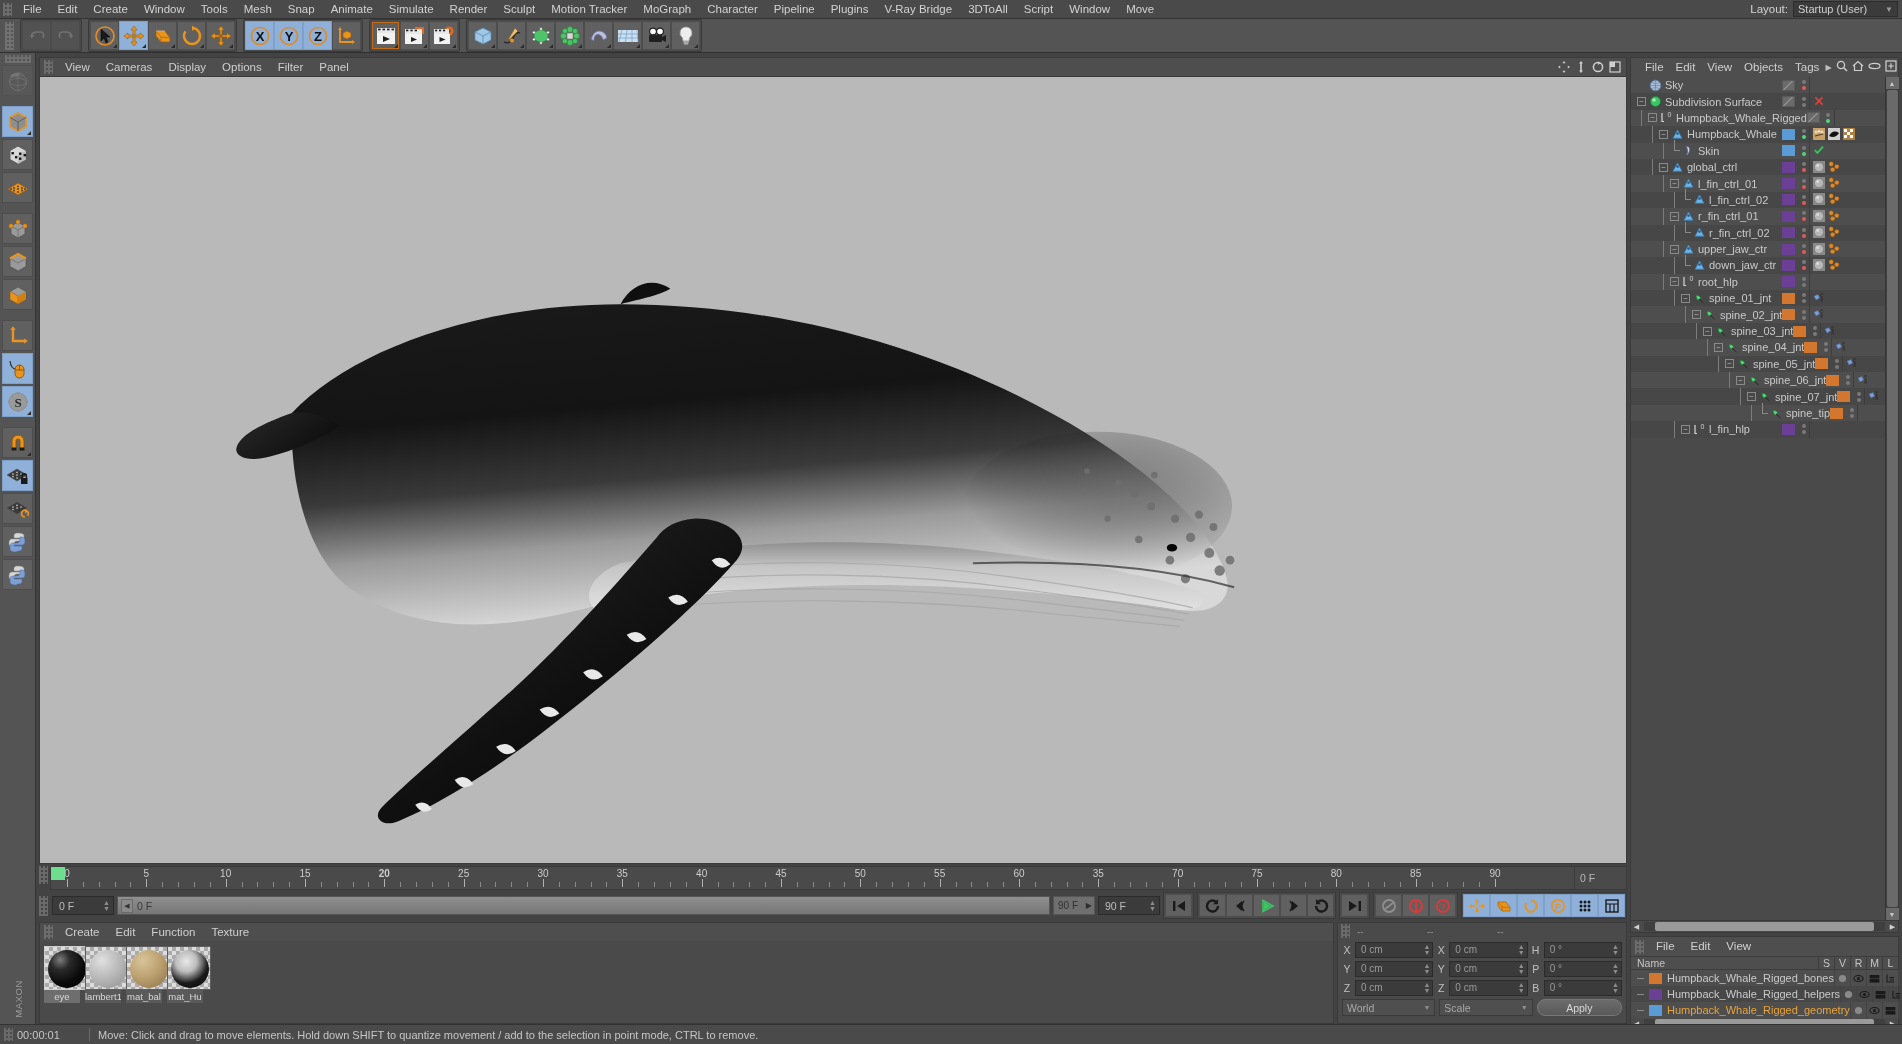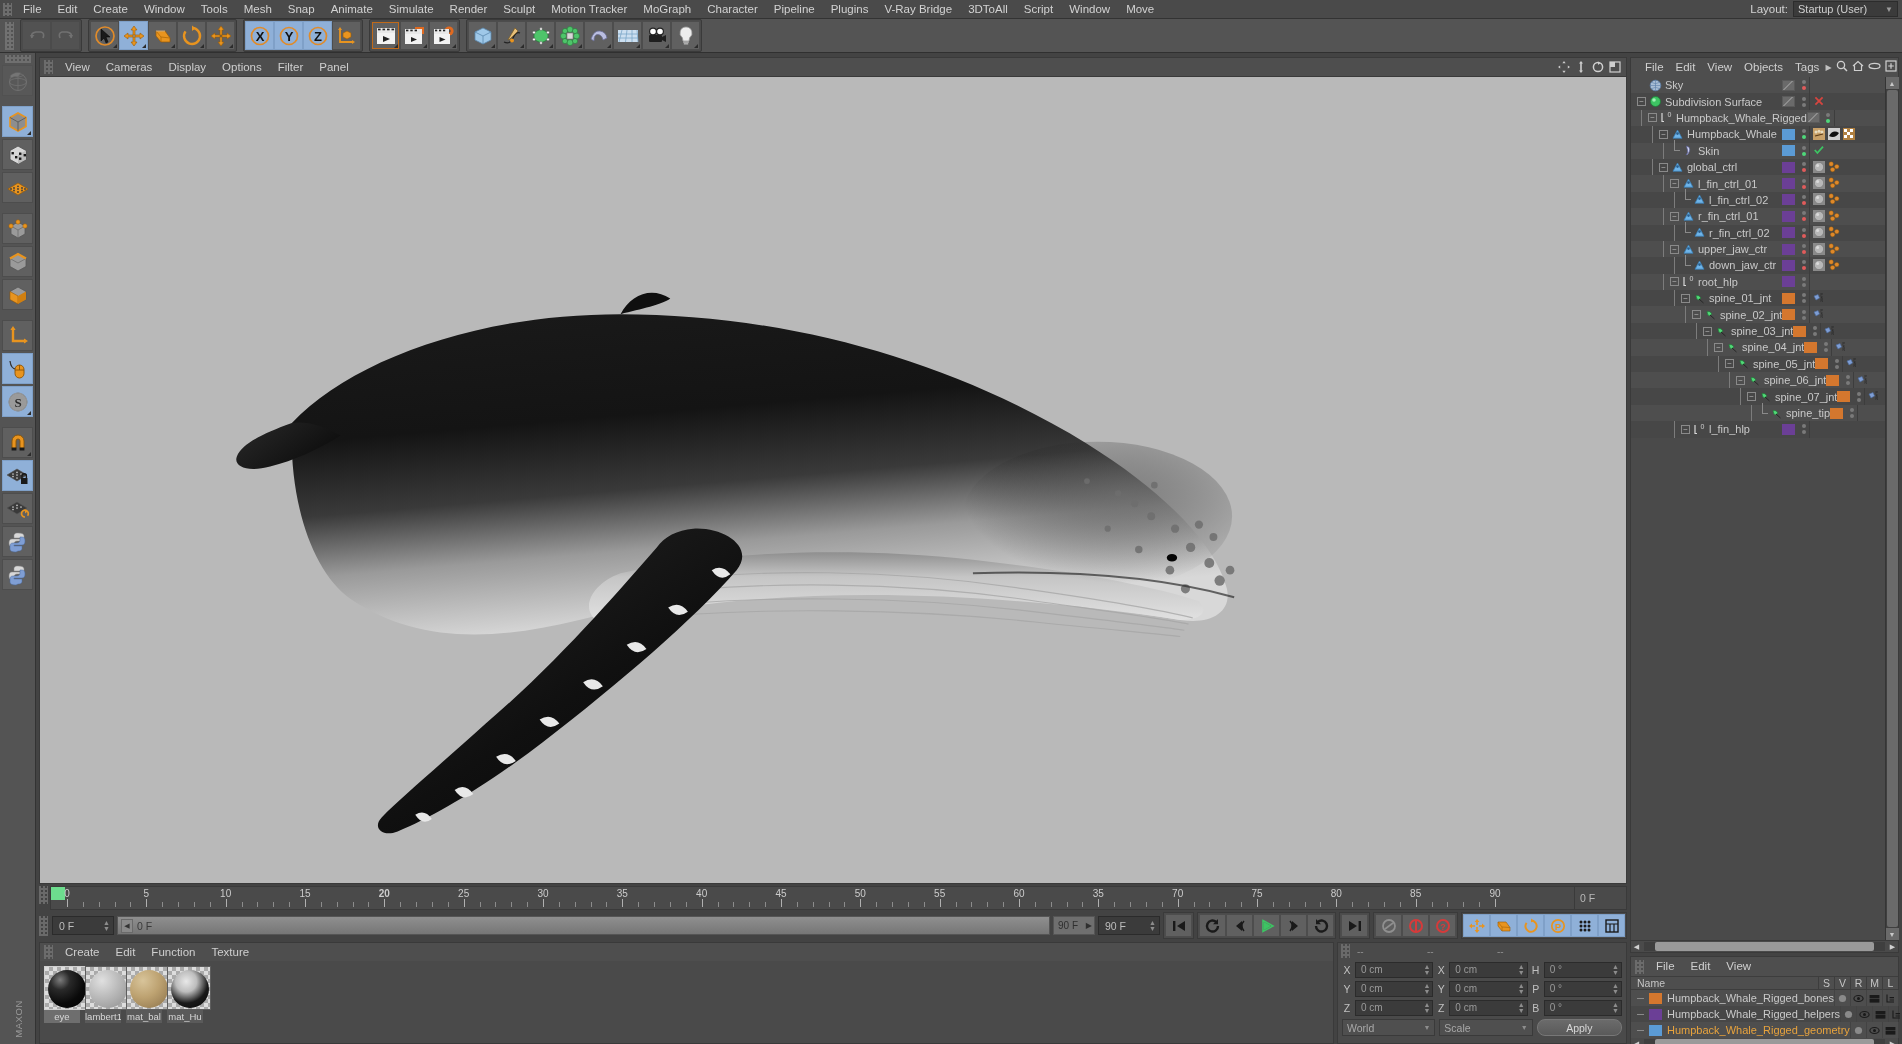--- a/index.html
+++ b/index.html
@@ -1963,13 +1963,19 @@
           <span class="hs-a">◀</span>
           <div class="hs-track">
               <div class="hs-thumb"></div>
             </div>
           <span class="hs-a">▶</span>
         </div>
       </div>
     </div>
   </div>
 
+  <div class="status">
+    <div class="st-grip"></div>
+    <div class="st-time">00:00:01</div>
+    <div class="st-div"></div>
+    <div>Move: Click and drag to move elements. Hold down SHIFT to quantize movement / add to the selection in point mode, CTRL to remove.</div>
+  </div>
 </div>
 
 </body></html>

